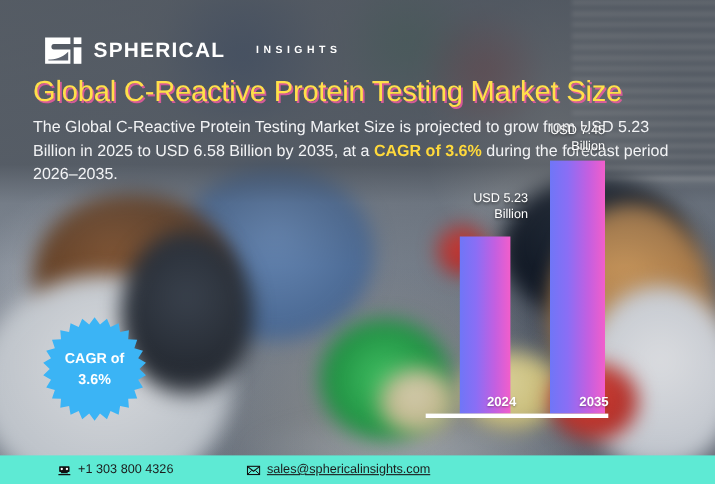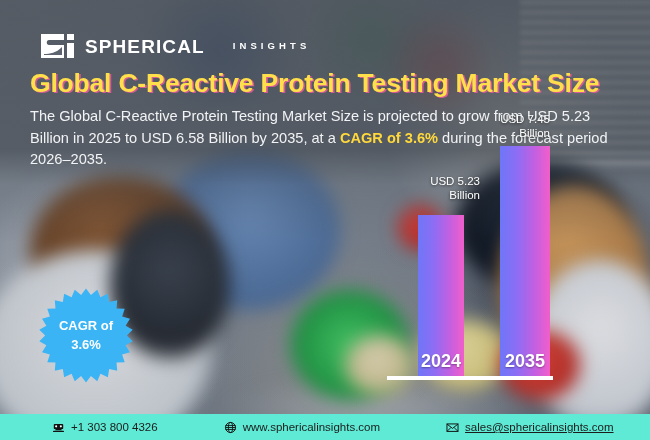--- a/index.html
+++ b/index.html
@@ -68,21 +68,21 @@
 
   
   .logo{position:absolute;left:40px;top:28px;display:flex;align-items:center;gap:9px;}
   .logo-mark{width:36px;height:36px;position:relative;}
   .logo-text{display:flex;line-height:1;gap:28px;}
   .logo-name{color:#fff;font-size:19px;font-weight:bold;letter-spacing:1.1px;}
   .logo-sub{color:#fff;font-size:9.5px;font-weight:bold;letter-spacing:4.1px;margin-top:4px;}
 
   
   .headline{position:absolute;left:30px;top:68px;width:600px;
-    font-size:26.5px;font-weight:bold;letter-spacing:-.2px;
+    font-size:26.5px;font-weight:normal;letter-spacing:-.2px;
     color:#FFE04A;
     text-shadow:1.6px 1.4px 0 rgba(236,90,160,.85);}
 
   .body-copy{position:absolute;left:30px;top:106px;width:592px;
     font-size:14.6px;line-height:21.5px;color:#f2f3f5;}
   .hl{color:#FFD93B;font-weight:bold;}
 
   
   .badge{position:absolute;left:38px;top:284px;width:96px;height:103px;}
   .badge svg{display:block;width:100%;height:100%;}
@@ -90,22 +90,22 @@
     align-items:center;justify-content:center;gap:4px;
     color:#fff;font-size:13px;font-weight:bold;text-align:center;line-height:1.15;}
 
   
   .chart{position:absolute;left:380px;top:170px;width:190px;height:240px;}
   .bar{position:absolute;bottom:34px;
        background:linear-gradient(90deg,#6f76f7 0%,#8a6ef5 32%,#c45fe0 70%,#f25ecb 100%);}
   .bar-2024{left:38px;width:46px;height:168px;}
   .bar-2035{left:120px;width:50px;height:230px;}
   .bar-year{position:absolute;bottom:4px;width:100%;text-align:center;
-    color:#fff;font-size:18px;font-weight:bold;
-    text-shadow:0 1px 2px rgba(0,0,0,.35);}
+    color:#fff;font-size:12px;font-weight:bold;
+    text-shadow:0 1px 2px rgba(0,0,0,.35);padding-left:15px;}
   .bar-val{position:absolute;text-align:right;color:#fff;
     font-size:11.5px;font-weight:normal;line-height:14px;
     text-shadow:0 1px 3px rgba(0,0,0,.6);}
   .val-2024{left:22px;bottom:208px;width:78px;}
   .val-2035{left:86px;bottom:270px;width:84px;}
   .baseline{position:absolute;left:7px;bottom:30px;width:166px;height:4px;
     background:#ffffff;}
 
   
   .footer{position:absolute;left:0;bottom:0;width:650px;height:26px;
@@ -193,30 +193,20 @@
   <div class="footer">
     <div class="f-item f-phone">
       <svg class="f-ico" viewBox="0 0 16 16">
         <path d="M3.2 3.6h9.6c.6 0 1 .5 1 1.1v4.1c0 .6-.4 1.1-1 1.1h-1.3l.6 1.5H3.9l.6-1.5H3.2c-.6 0-1-.5-1-1.1V4.7c0-.6.4-1.1 1-1.1z" fill="#111"></path>
         <circle cx="5.1" cy="6.6" r="1.3" fill="#fff"></circle>
         <circle cx="10.9" cy="6.6" r="1.3" fill="#fff"></circle>
         <rect x="1.2" y="12.1" width="13.6" height="1.5" rx=".7" fill="#111"></rect>
       </svg>
       <span>+1 303 800 4326</span>
     </div>
-    <div class="f-item f-web">
-      <svg class="f-ico" viewBox="0 0 16 16">
-        <circle cx="8" cy="8" r="6.2" fill="none" stroke="#111" stroke-width="1.2"></circle>
-        <ellipse cx="8" cy="8" rx="2.6" ry="6.2" fill="none" stroke="#111" stroke-width="1.1"></ellipse>
-        <line x1="1.9" y1="5.6" x2="14.1" y2="5.6" stroke="#111" stroke-width="1.1"></line>
-        <line x1="1.9" y1="10.4" x2="14.1" y2="10.4" stroke="#111" stroke-width="1.1"></line>
-        <line x1="1.8" y1="8" x2="14.2" y2="8" stroke="#111" stroke-width="1.1"></line>
-      </svg>
-      <span>www.sphericalinsights.com</span>
-    </div>
     <div class="f-item f-mail">
       <svg class="f-ico" viewBox="0 0 16 16">
         <rect x="1.2" y="3.6" width="13.6" height="9.2" fill="none" stroke="#111" stroke-width="1.2"></rect>
         <path d="M1.4 3.9 L8 9.1 L14.6 3.9" fill="none" stroke="#111" stroke-width="1.2"></path>
         <path d="M1.4 12.5 L5.9 8.3 M14.6 12.5 L10.1 8.3" fill="none" stroke="#111" stroke-width="1.1"></path>
       </svg>
       <span>sales@sphericalinsights.com</span>
     </div>
   </div>
 

